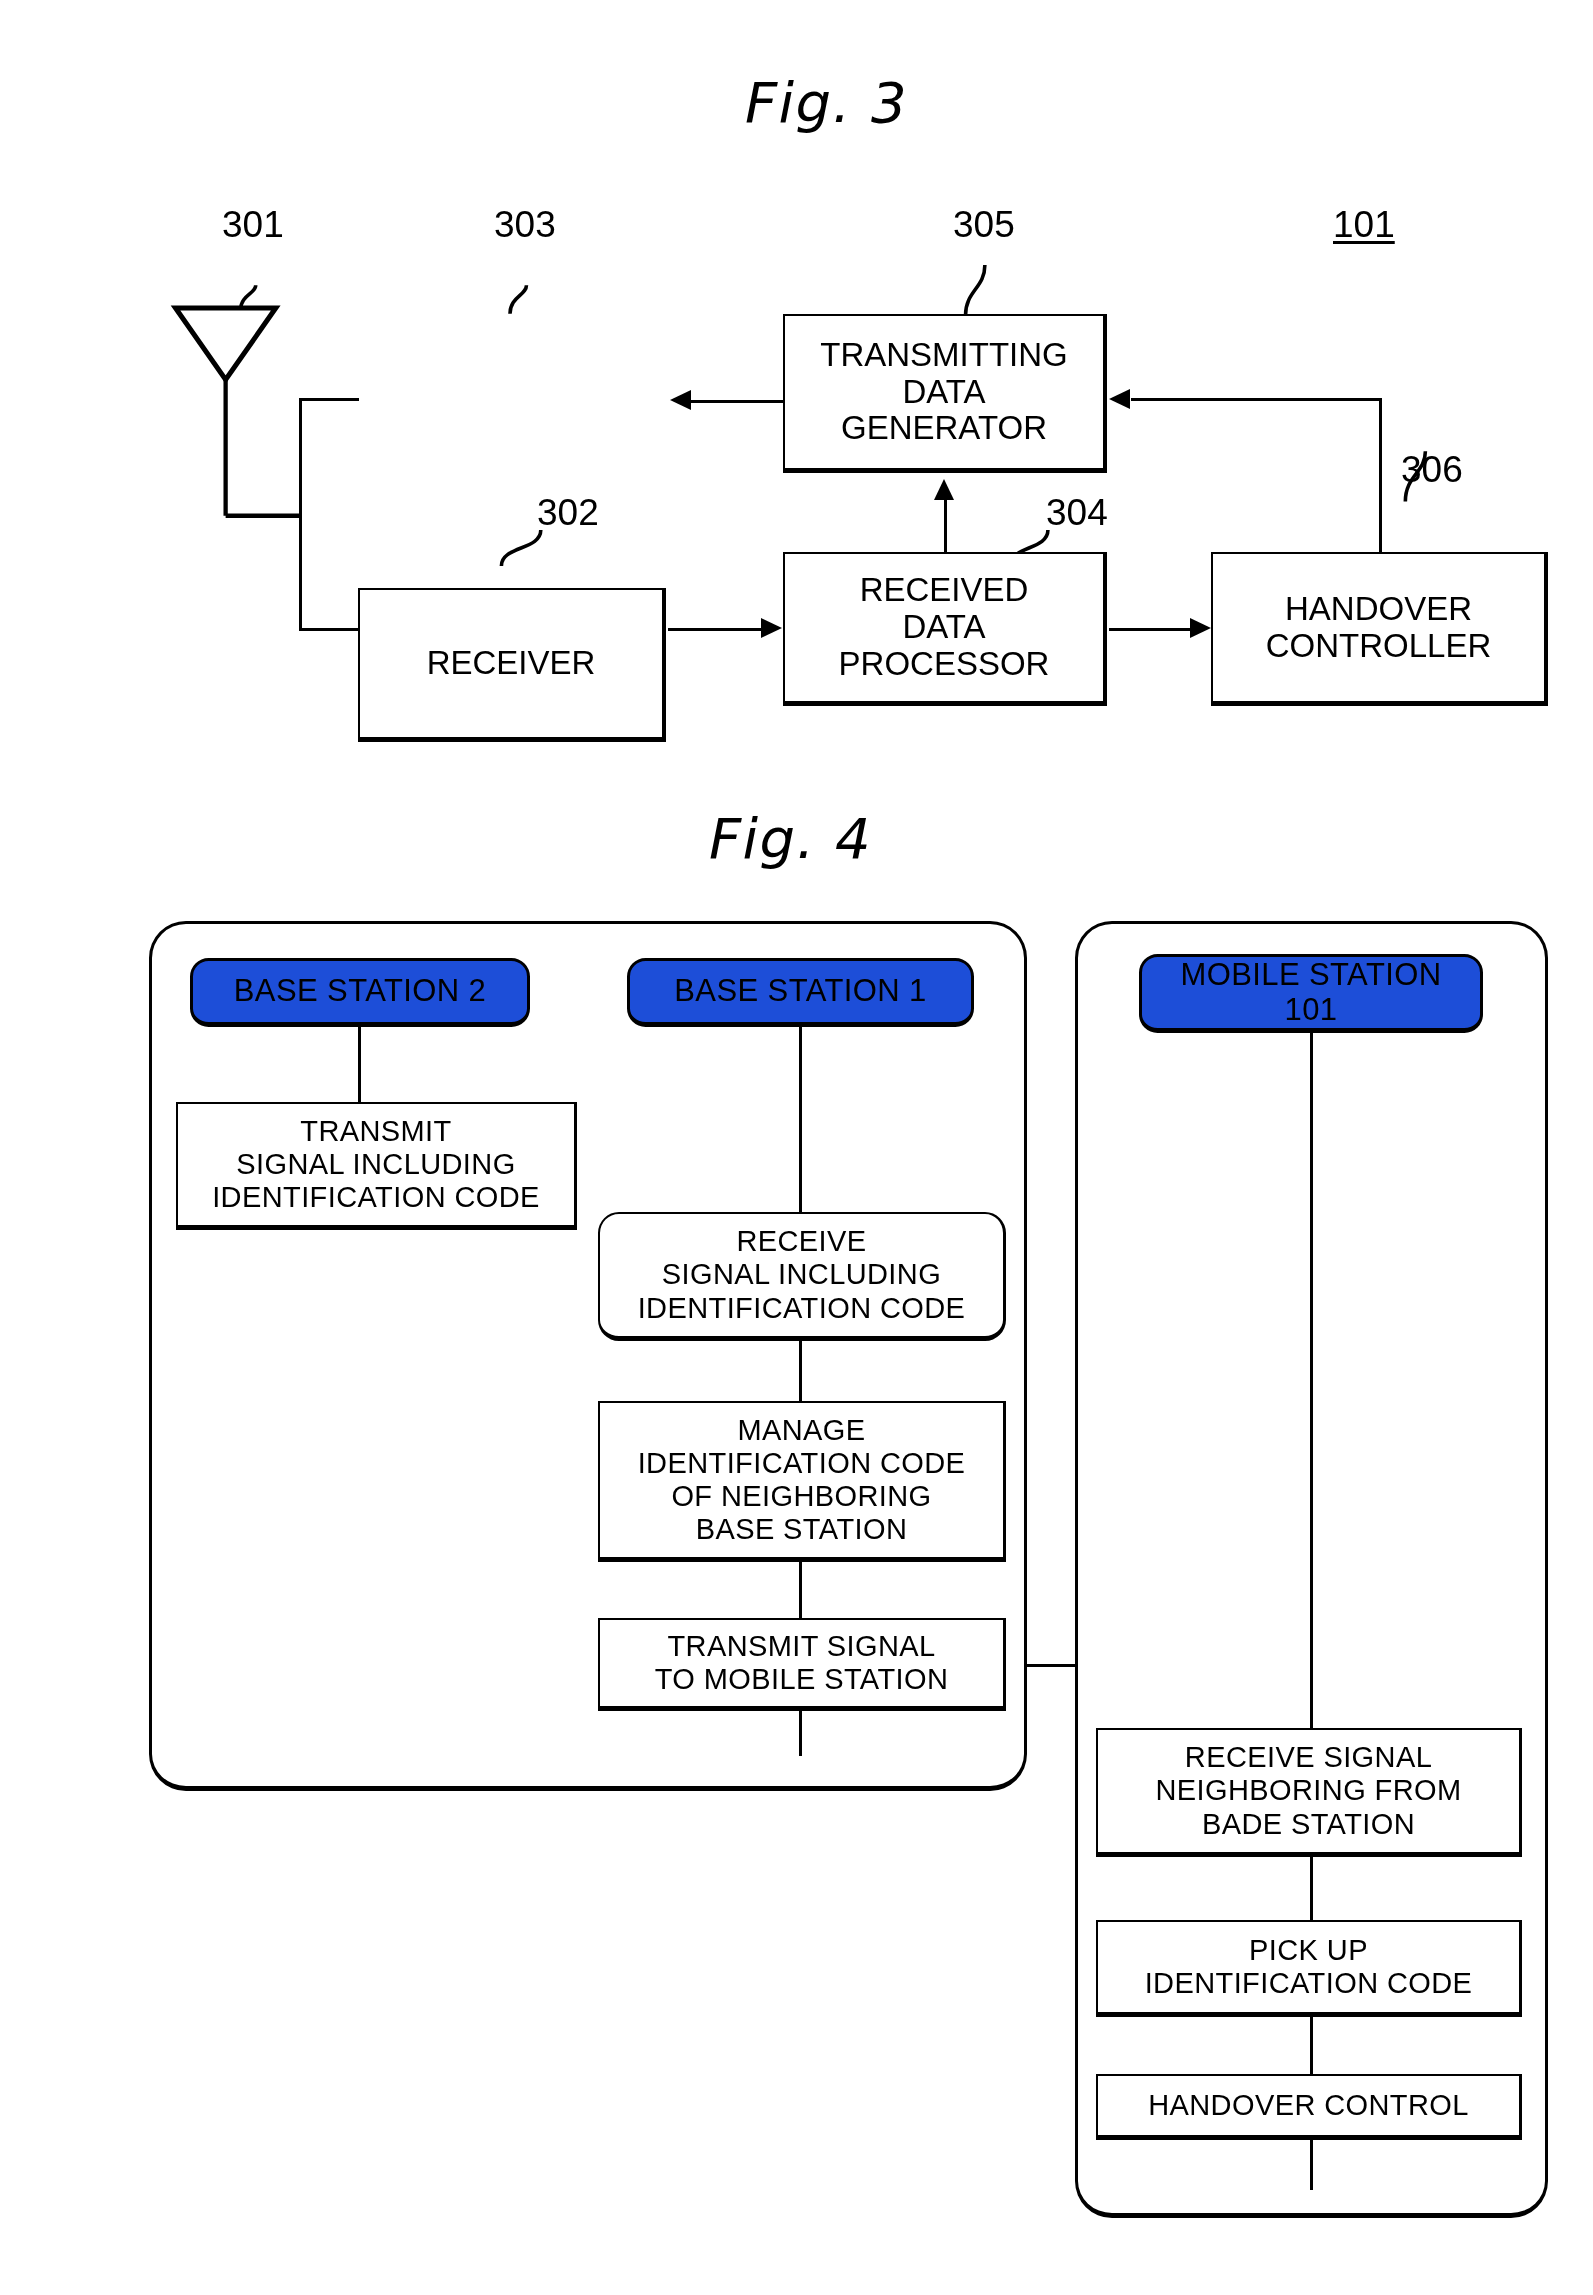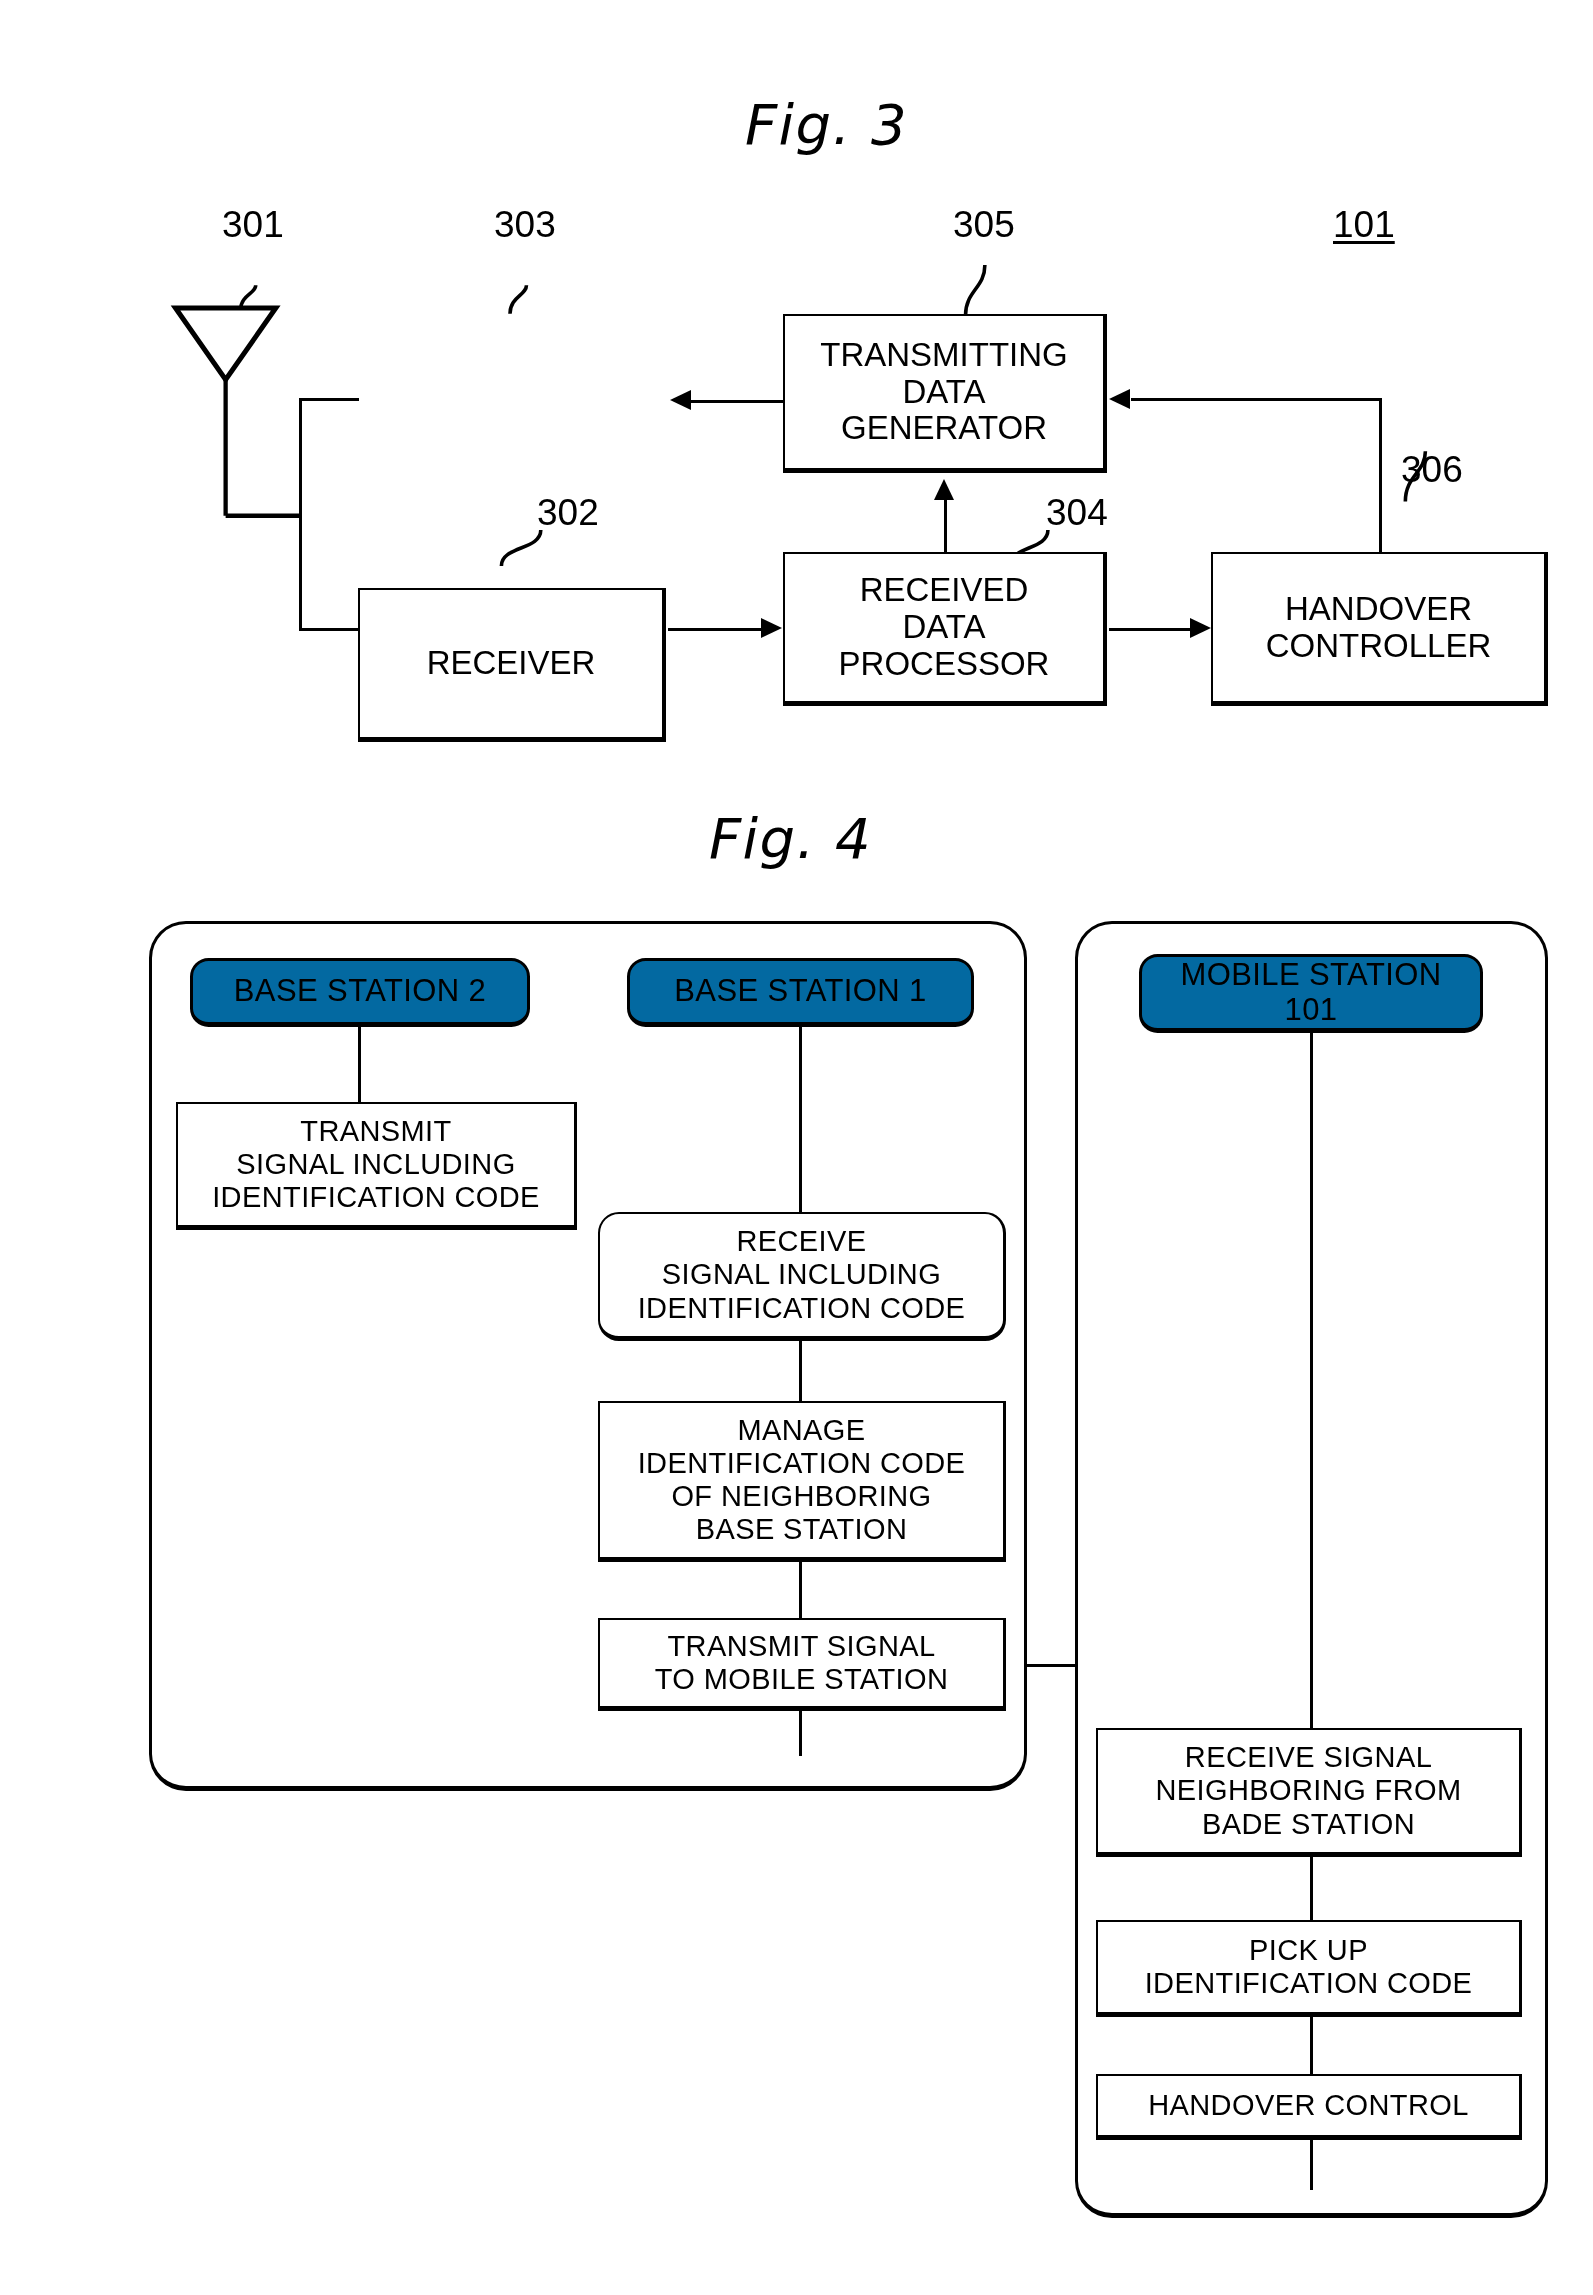--- a/index.html
+++ b/index.html
@@ -95,21 +95,21 @@
     z-index: 5;
   }
 
   
   .actor-box {
     position: absolute;
     box-sizing: border-box;
     border: 3.6px solid #000;
     border-bottom-width: 5px;
     border-radius: 18.6px;
-    background: #0369a1;
+    background: #1d4ed8;
     display: flex;
     align-items: center;
     justify-content: center;
     text-align: center;
     font-family: "Liberation Sans", sans-serif;
     font-size: 31px;
     line-height: 1.12;
     letter-spacing: 0.4px;
     color: #000;
     z-index: 6;
@@ -139,21 +139,21 @@
   .arrow-l { border-top: 10.7px solid transparent; border-bottom: 10.7px solid transparent; border-right: 21.5px solid #000; }
   .arrow-u { border-left: 10.7px solid transparent; border-right: 10.7px solid transparent; border-bottom: 21.5px solid #000; }
 
   .svg-layer { position: absolute; left: 0; top: 0; pointer-events: none; }
 </style>
 </head>
 <body>
 
 <div id="page">
 
-  <div class="fig-title" style="left:745px; top:92px;">Fig. 3</div>
+  <div class="fig-title" style="left:745px; top:70px;">Fig. 3</div>
 
   <svg class="svg-layer" width="1593" height="788" viewBox="0 0 2224 1100">
 
     <polygon points="245,430 385,430 315,530" fill="none" stroke="#000" stroke-width="7"></polygon>
     <line x1="315" y1="530" x2="315" y2="720" stroke="#000" stroke-width="6"></line>
     <line x1="315" y1="720" x2="420" y2="720" stroke="#000" stroke-width="6"></line>
 
     <path d="M 357,398 C 357,410 336,412 336,432" fill="none" stroke="#000" stroke-width="5"></path>
 
     <path d="M 735,398 C 735,412 712,414 712,438" fill="none" stroke="#000" stroke-width="5"></path>

